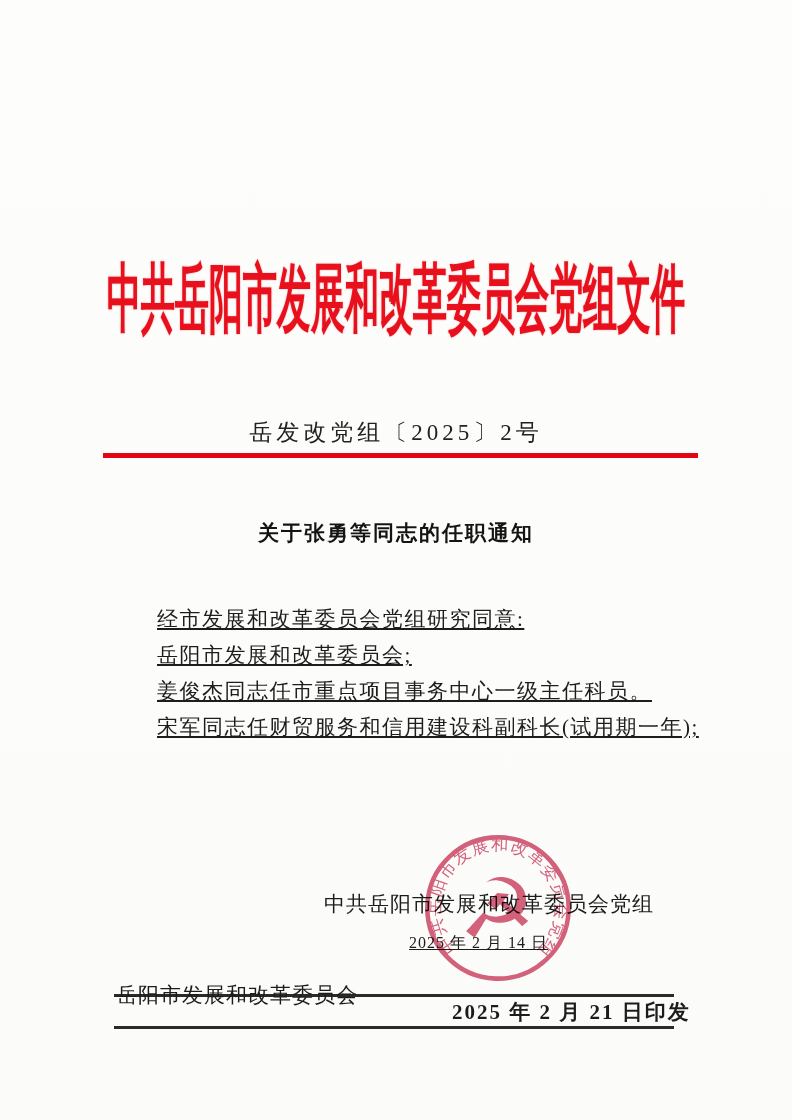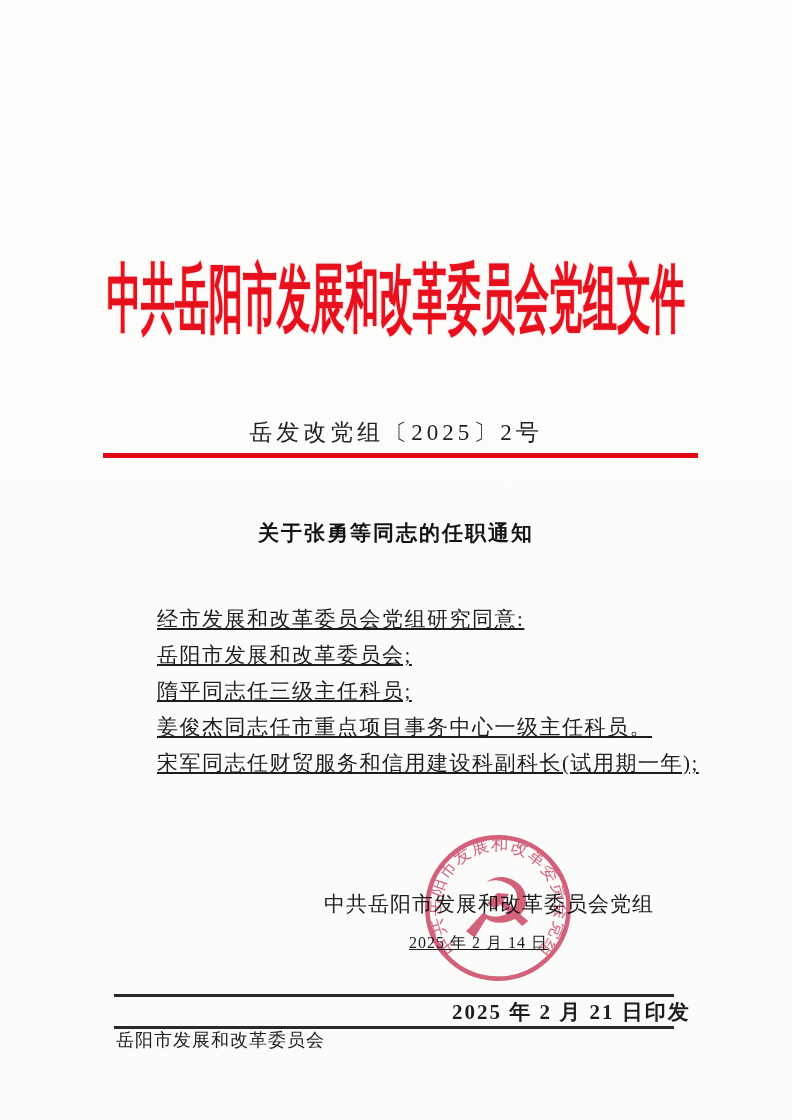--- a/index.html
+++ b/index.html
@@ -66,22 +66,22 @@
     width:156px;height:156px;
     opacity:.8;
     transform:rotate(2deg);
     pointer-events:none;
     mix-blend-mode:multiply;
   }
   .footer-rule{position:absolute;left:114px;width:560px;height:3px;background:#2a2a2a;}
   .footer-rule.top{top:994px;}
   .footer-rule.bottom{top:1026px;}
   .footer-left{
-    position:absolute;top:1027px;left:116px;
-    font-size:18px;line-height:26px;letter-spacing:1px;
+    position:absolute;top:982px;left:116px;
+    font-size:21px;line-height:26px;letter-spacing:1px;
     white-space:nowrap;
   }
   .footer-right{
     position:absolute;top:999px;left:452px;
     font-size:21px;line-height:26px;letter-spacing:2px;
     white-space:nowrap;
     font-weight:bold;
   }
 </style>
 </head>
@@ -93,21 +93,20 @@
 
   <div class="doc-number">岳发改党组〔2025〕2号</div>
 
   <div class="red-rule"></div>
 
   <div class="doc-title">关于张勇等同志的任职通知</div>
 
   <div class="body-block">
     <div class="para">经市发展和改革委员会党组研究同意:</div>
     <div class="para">岳阳市发展和改革委员会;</div>
-    <div class="para">隋平同志任三级主任科员;</div>
     <div class="para">姜俊杰同志任市重点项目事务中心一级主任科员。</div>
     <div class="para">宋军同志任财贸服务和信用建设科副科长(试用期一年);</div>
   </div>
 
   <div class="sig-org">中共岳阳市发展和改革委员会党组</div>
 
   <div class="sig-date">2025 年 2 月 14 日</div>
 
   <svg class="seal" viewBox="0 0 170 170">
     <circle cx="85" cy="85" r="77" fill="none" stroke="#cc3a5c" stroke-width="5"></circle>

